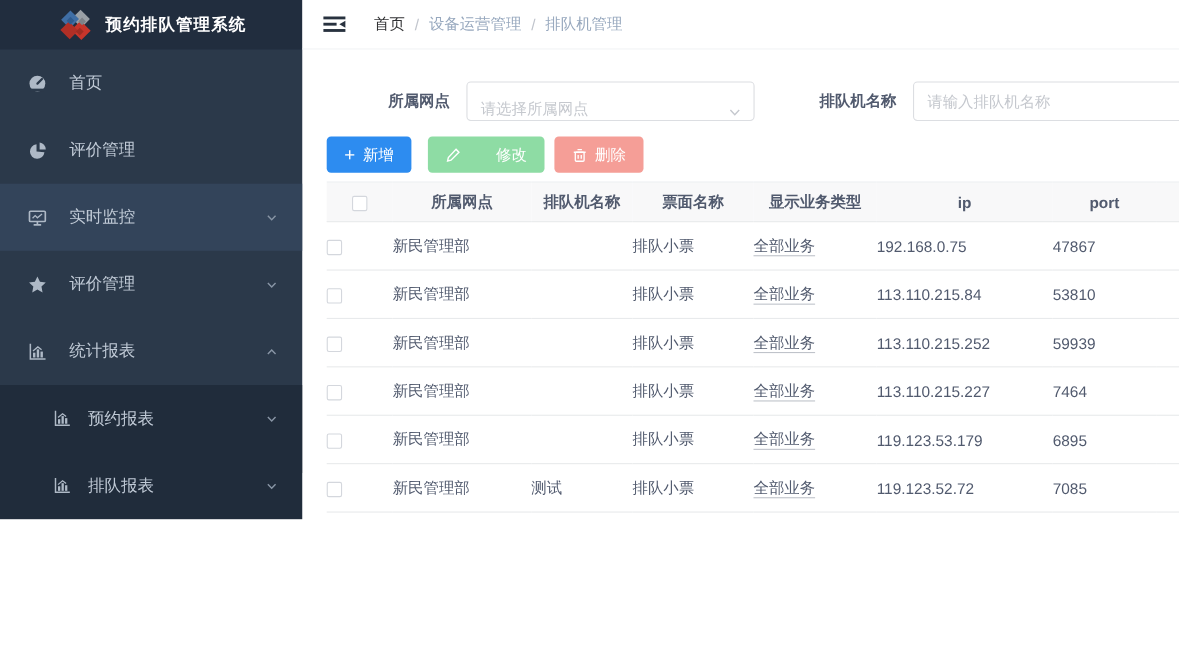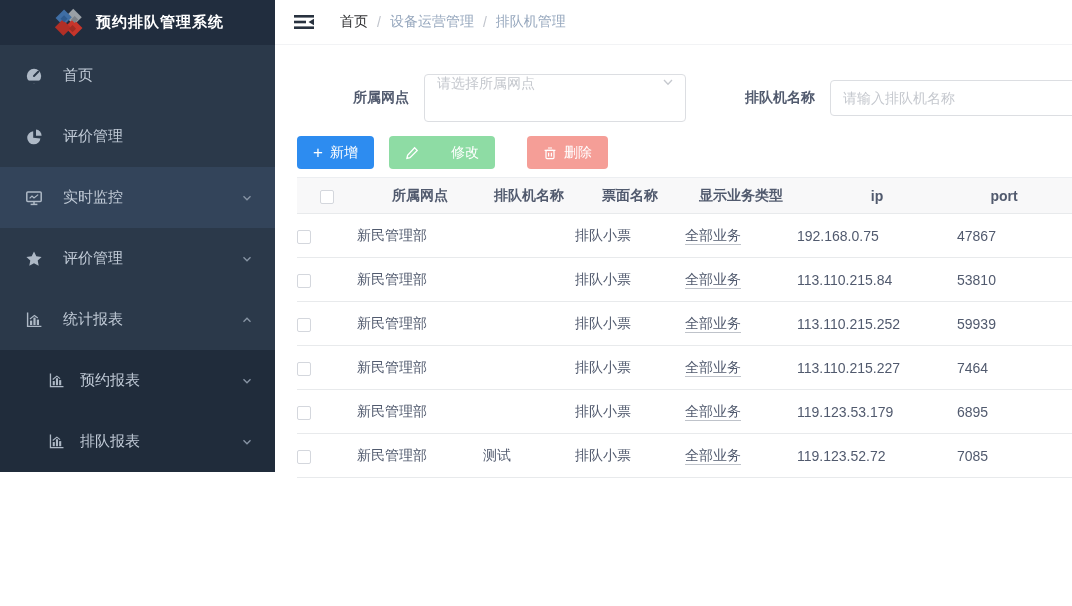--- a/index.html
+++ b/index.html
@@ -66,23 +66,23 @@
   .crumb-sep { color: #c0c4cc; margin: 0 9px; }
   .crumb-rest { color: #97a8be; }
 
   
   .filter-row { display: flex; align-items: center; margin-top: 29px; }
   .form-item { display: flex; align-items: center; }
   .form-item.first { margin-left: 78px; }
   .form-item.second { margin-left: 59px; }
   .form-label { font-weight: bold; color: #515a6e; font-size: 14px; white-space: nowrap; }
   .select-box {
-    width: 262px; height: 48px; margin-left: 15px;
+    width: 262px; height: 36px; margin-left: 15px;
     border: 1px solid #dcdee2; border-radius: 4px;
-    display: flex; align-items: flex-start;
+    display: flex; align-items: flex-end;
     padding: 0 10px 0 12px; cursor: pointer; background: #fff;
   }
   .select-box .placeholder { color: #c5c8ce; flex: 1; font-size: 14px; }
   .select-box .sel-arrow { color: #c5c8ce; display: inline-flex; }
   .text-input {
     width: 262px; height: 36px; margin-left: 15px;
     border: 1px solid #dcdee2; border-radius: 4px;
     padding: 0 12px; font-size: 14px; color: #515a6e; outline: none;
     font-family: "Liberation Sans", "DejaVu Sans", sans-serif;
   }
@@ -90,21 +90,21 @@
 
   
   .btn-row { margin: 14px 0 0 22px; display: flex; align-items: center; }
   .btn {
     height: 33px; border: none; border-radius: 4px;
     padding: 0 16px; font-size: 14px; color: #fff;
     display: inline-flex; align-items: center; gap: 7px;
     cursor: pointer; font-family: inherit;
   }
   .btn-add { background: #2d8cf0; margin-right: 15px; }
-  .btn-edit { background: #8edca4; margin-right: 32px; gap: 32px; }
+  .btn-edit { background: #8edca4; margin-right: 9px; gap: 32px; }
   .btn-del { background: #f59e97; }
   .btn .b-icon { display: inline-flex; }
   .plus-glyph { font-size: 17px; line-height: 1; font-weight: normal; }
 
   
   .table-wrap { margin: 8px 0 0 22px; width: 860px; }
   table { border-collapse: collapse; table-layout: fixed; width: 860px; }
   thead th {
     background: #f8f8f9; height: 36px;
     font-size: 14px; font-weight: bold; color: #515a6e;

